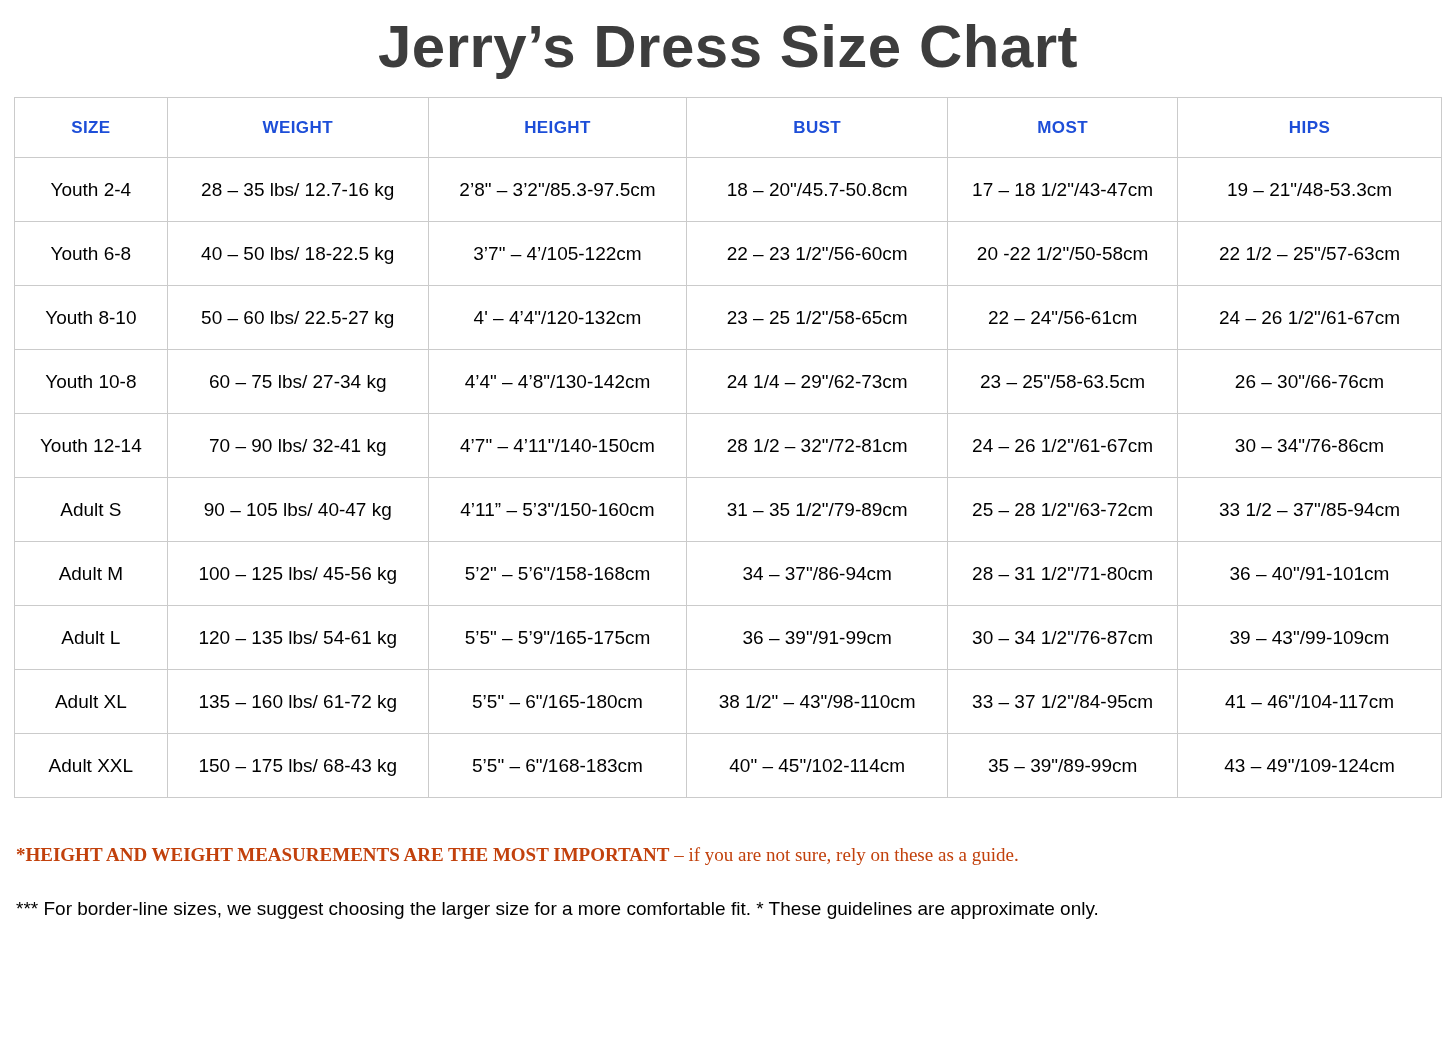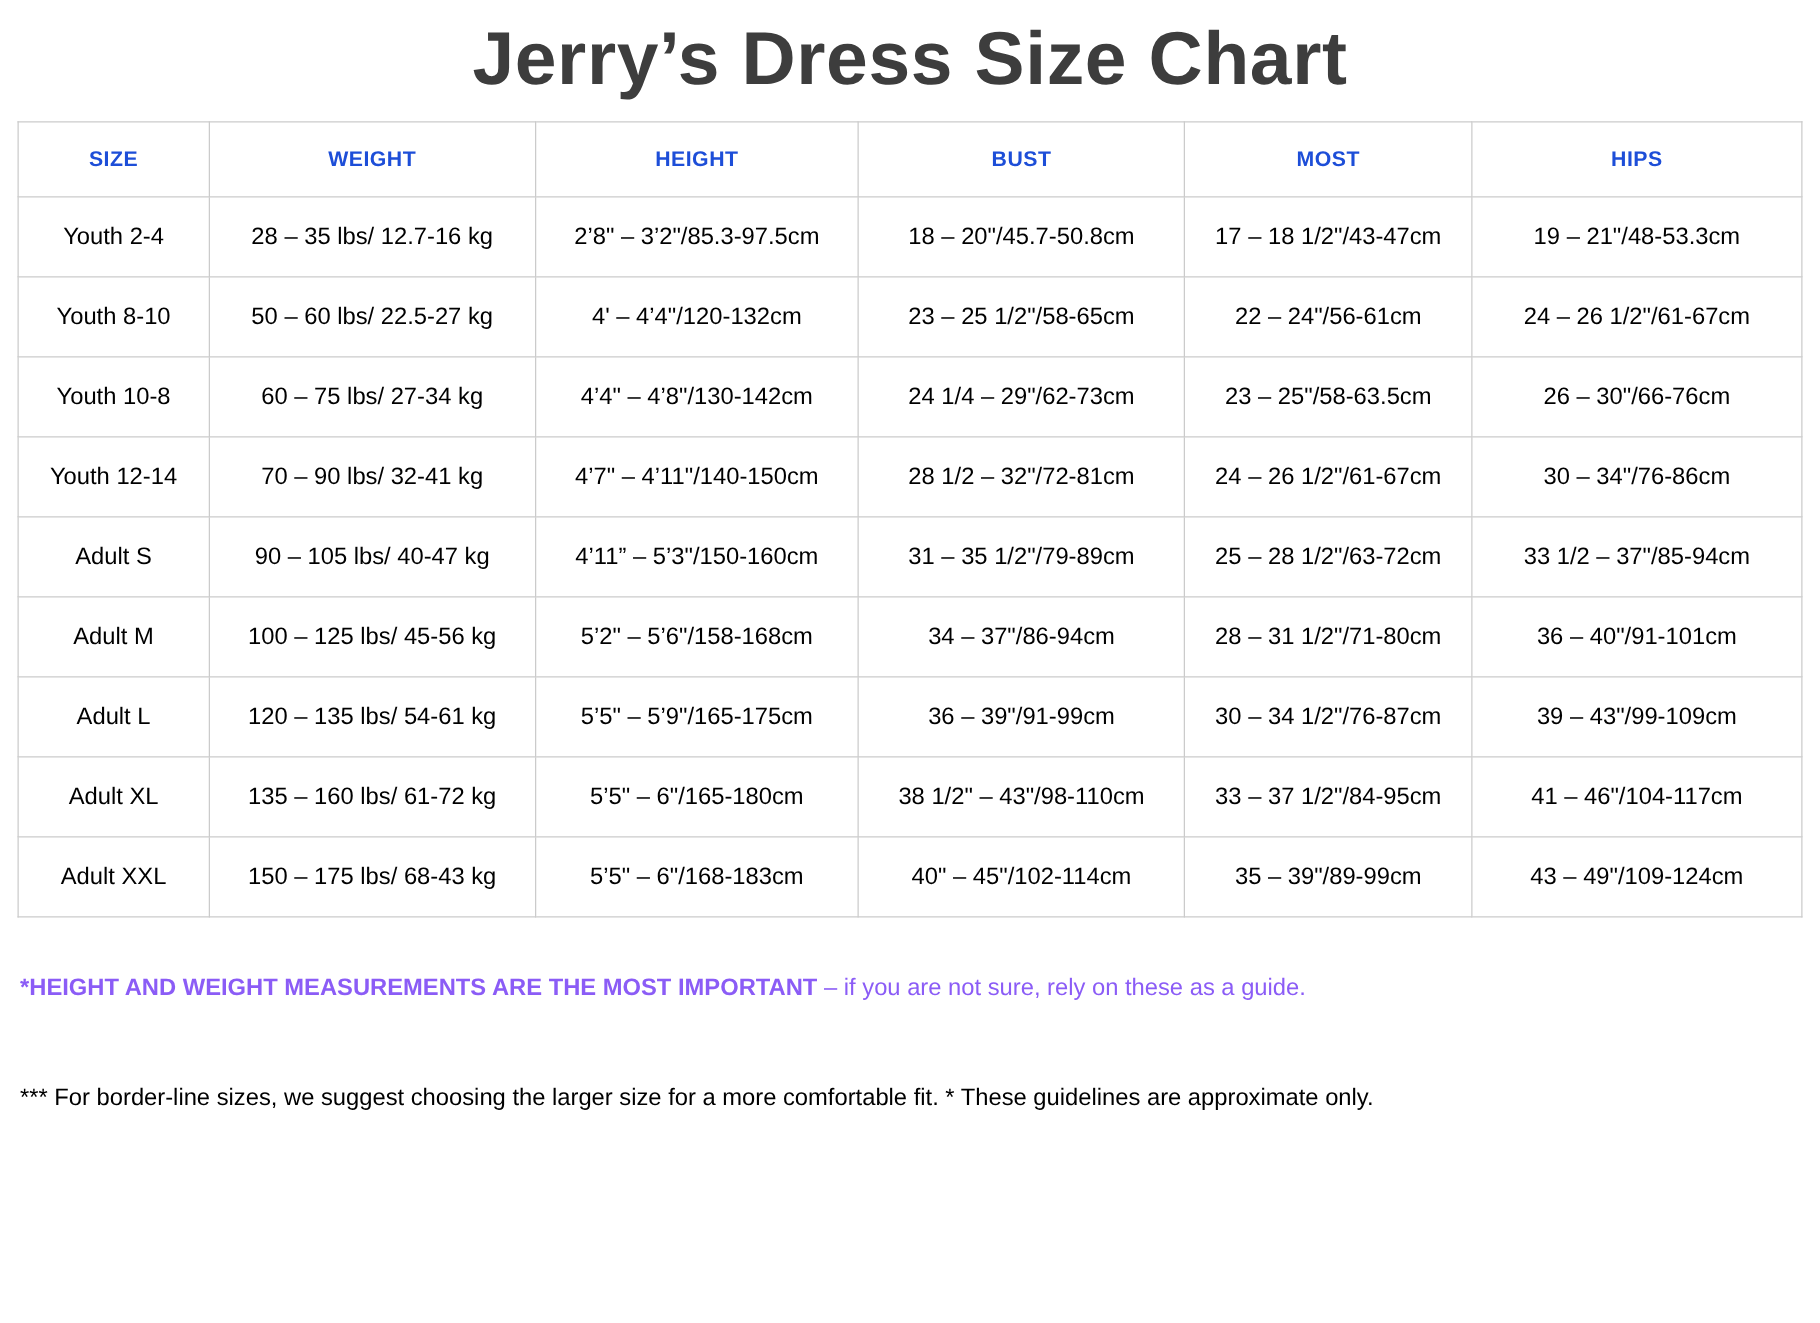--- a/index.html
+++ b/index.html
@@ -65,27 +65,28 @@
   table.size-chart col:nth-child(4) { width: 18.3%; }
   table.size-chart col:nth-child(5) { width: 16.1%; }
   table.size-chart col:nth-child(6) { width: 18.5%; }
 
   .footnotes {
     padding-left: 2px;
   }
   .footnote-1 {
     margin-top: 46px;
     font-size: 19px;
-    color: #8b5cf6;
+    color: #c2410c;
+    font-family: Liberation Serif, serif;
   }
   .footnote-1 .strong {
     font-weight: 700;
   }
   .footnote-2 {
-    margin-top: 66px;
+    margin-top: 32px;
     font-size: 19px;
     color: #000000;
   }
 </style>
 </head>
 <body>
 
 <div class="page">
 
   <h1 class="chart-title">Jerry’s Dress Size Chart</h1>
@@ -112,20 +113,28 @@
     <tbody>
         <tr>
           <td>Youth 2-4</td>
           <td>28 – 35 lbs/ 12.7-16 kg</td>
           <td>2’8" – 3’2"/85.3-97.5cm</td>
           <td>18 – 20"/45.7-50.8cm</td>
           <td>17 – 18 1/2"/43-47cm</td>
           <td>19 – 21"/48-53.3cm</td>
         </tr>
         <tr>
+          <td>Youth 6-8</td>
+          <td>40 – 50 lbs/ 18-22.5 kg</td>
+          <td>3’7" – 4’/105-122cm</td>
+          <td>22 – 23 1/2"/56-60cm</td>
+          <td>20 -22 1/2"/50-58cm</td>
+          <td>22 1/2 – 25"/57-63cm</td>
+        </tr>
+        <tr>
           <td>Youth 8-10</td>
           <td>50 – 60 lbs/ 22.5-27 kg</td>
           <td>4' – 4’4"/120-132cm</td>
           <td>23 – 25 1/2"/58-65cm</td>
           <td>22 – 24"/56-61cm</td>
           <td>24 – 26 1/2"/61-67cm</td>
         </tr>
         <tr>
           <td>Youth 10-8</td>
           <td>60 – 75 lbs/ 27-34 kg</td>

